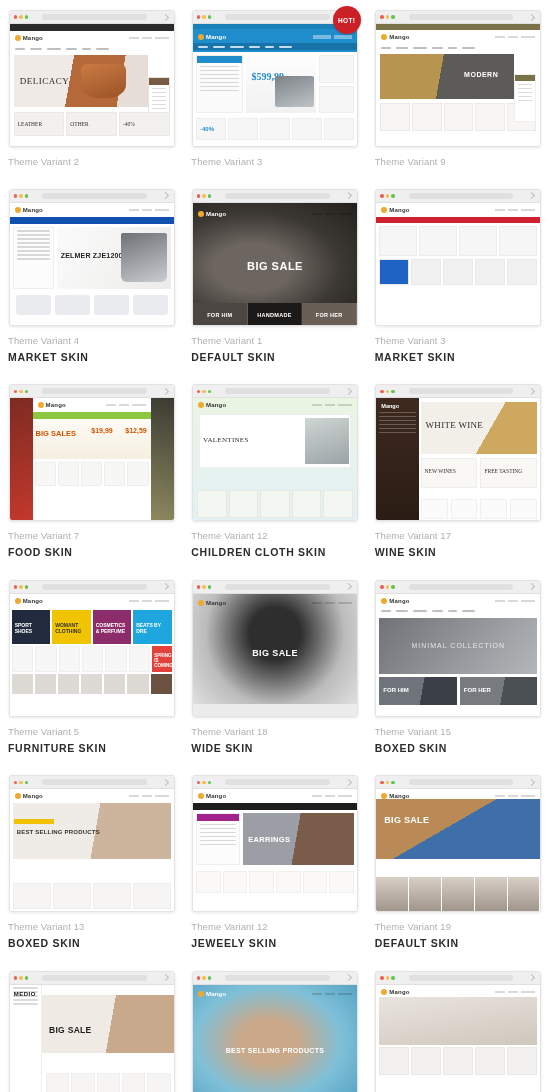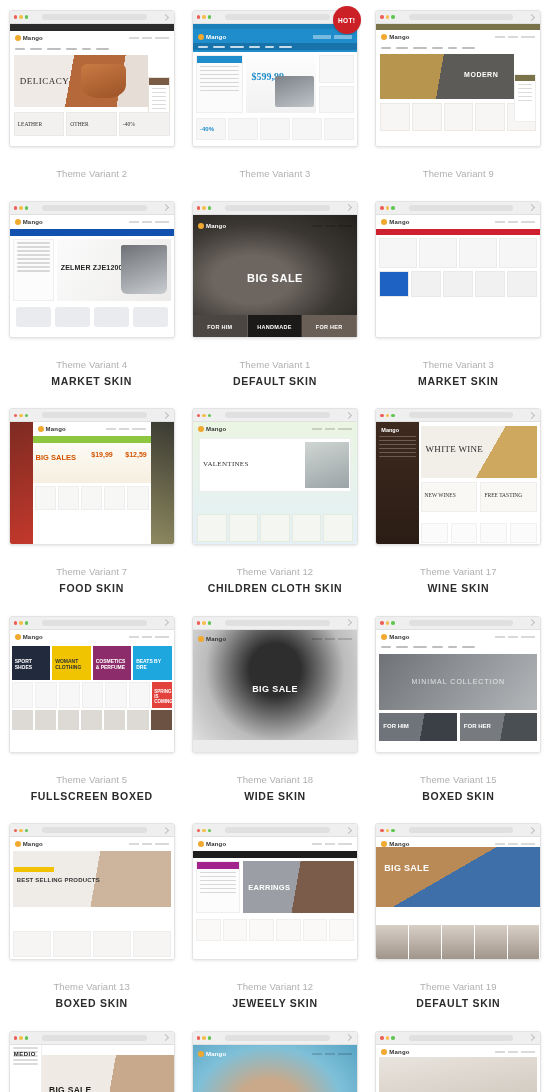--- a/index.html
+++ b/index.html
@@ -76,22 +76,21 @@
   .logo .mark { width: 6px; height: 6px; border-radius: 50%; background: #f0a92e; }
   .logo .name { font-size: 6px; font-weight: bold; color: #333; letter-spacing: .2px; }
   .nav { height: 7px; width: 100%; display: flex; align-items: center; gap: 5px; padding: 0 5px; }
   .nav i { display:block; height: 2px; background: rgba(0,0,0,.25); border-radius: 1px; }
   .nav.dark i { background: rgba(255,255,255,.75); }
   .line { height: 1.5px; background: rgba(0,0,0,.14); border-radius: 1px; margin: 2.5px 3px; }
   .hero { position: relative; overflow: hidden; }
 
   
   .cap {
-    margin-top: 21px;
-    text-align: center;
+    margin-top: 9px;
     width: 100%;
   }
   .variant {
     font-size: 9.5px;
     color: #b0b0b0;
     letter-spacing: .1px;
     line-height: 1.35;
   }
   .skin {
     margin-top: 2px;
@@ -824,21 +823,21 @@
               <div></div>
               <div></div>
               <div></div>
               <div></div>
             </div>
           </div>
         </div>
       </div>
       <div class="cap">
         <div class="variant">Theme Variant 5</div>
-        <div class="skin">FULLSCREEN BOXED</div>
+        <div class="skin">FURNITURE SKIN</div>
       </div>
     </div>
     <div class="card">
       <div class="browser">
         <div class="chrome">
           <span class="dot r"></span>
           <span class="dot y"></span>
           <span class="dot g"></span>
           <span class="urlbar"></span>
           <span class="chrome-pencil"></span>

